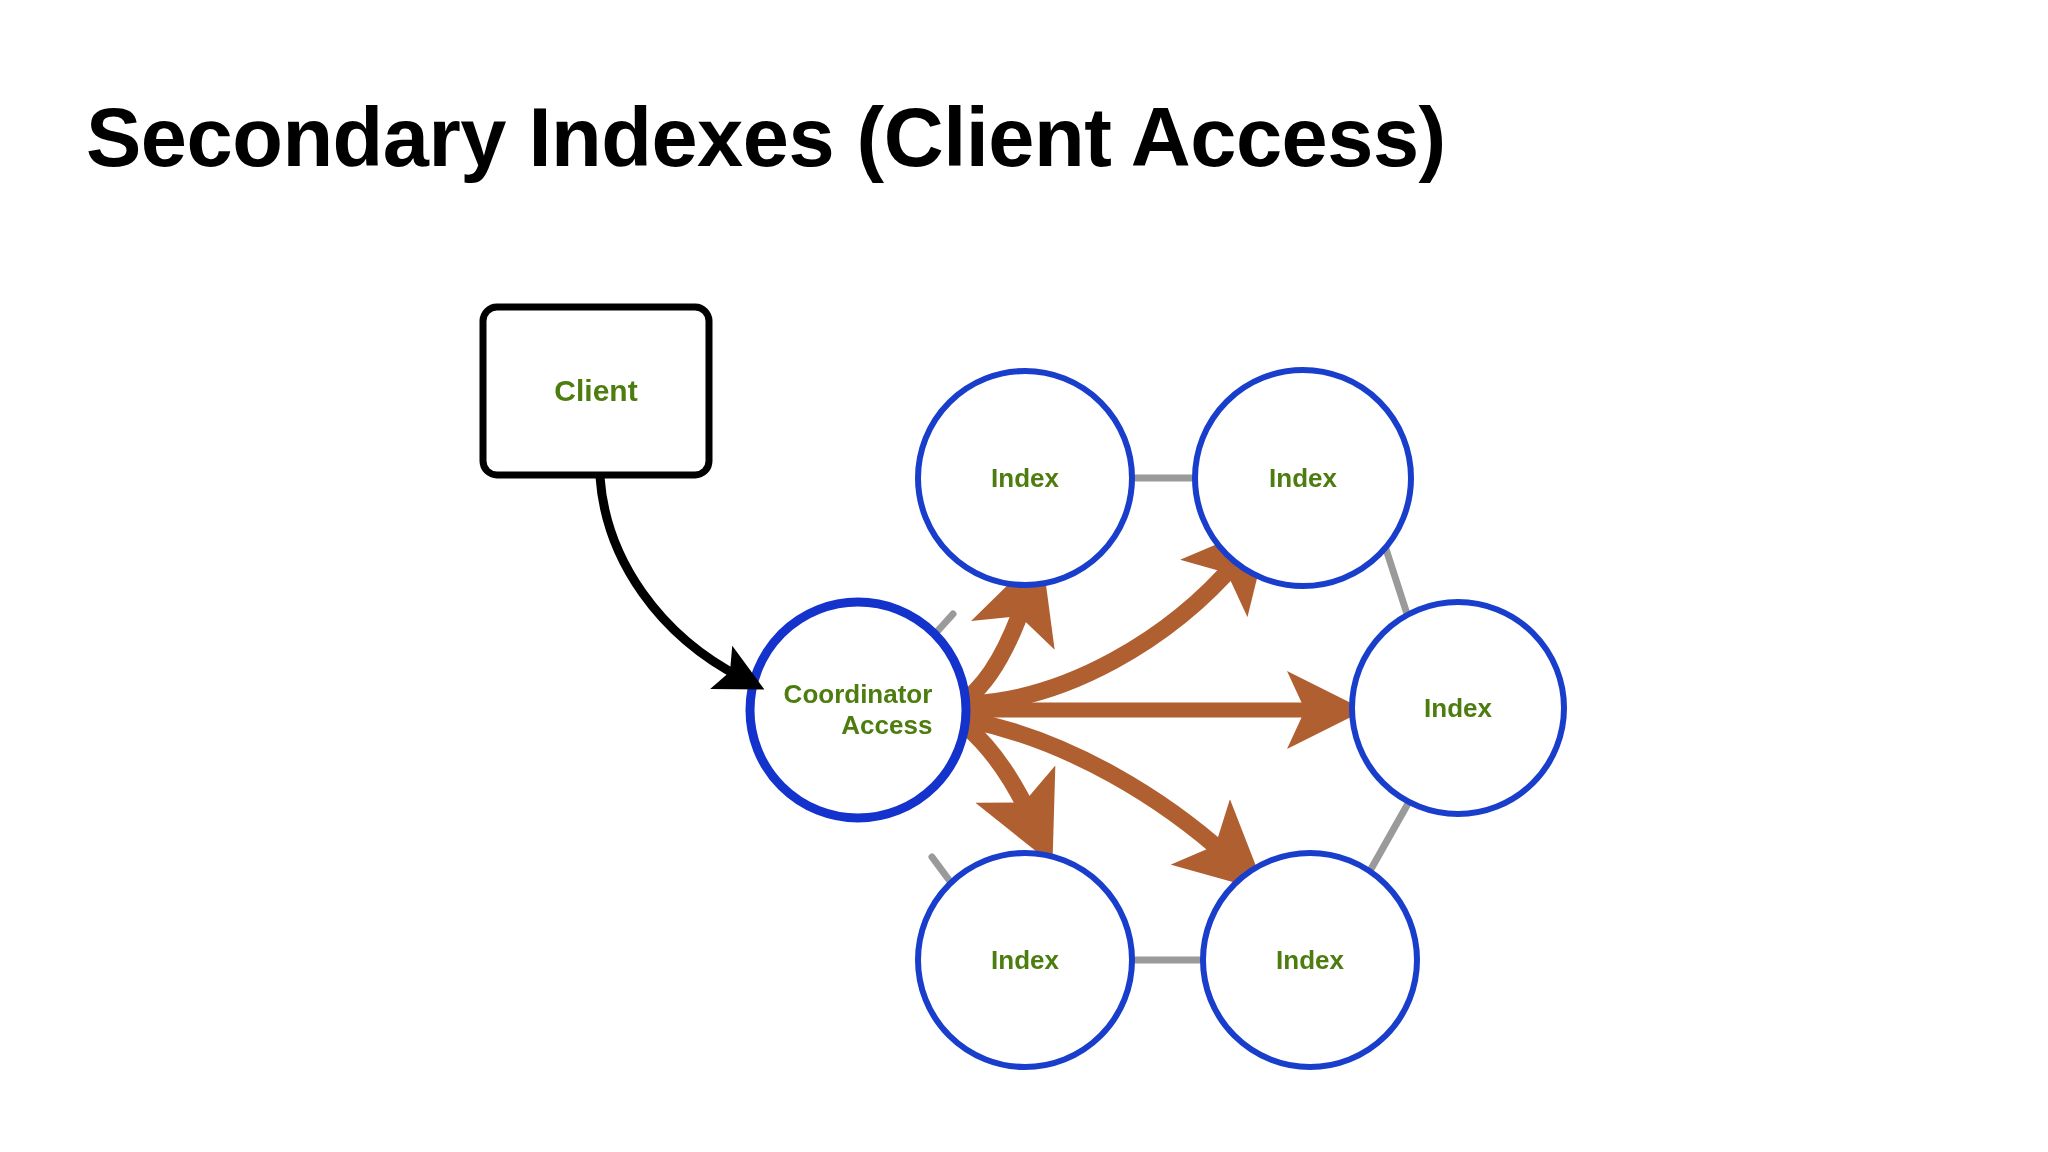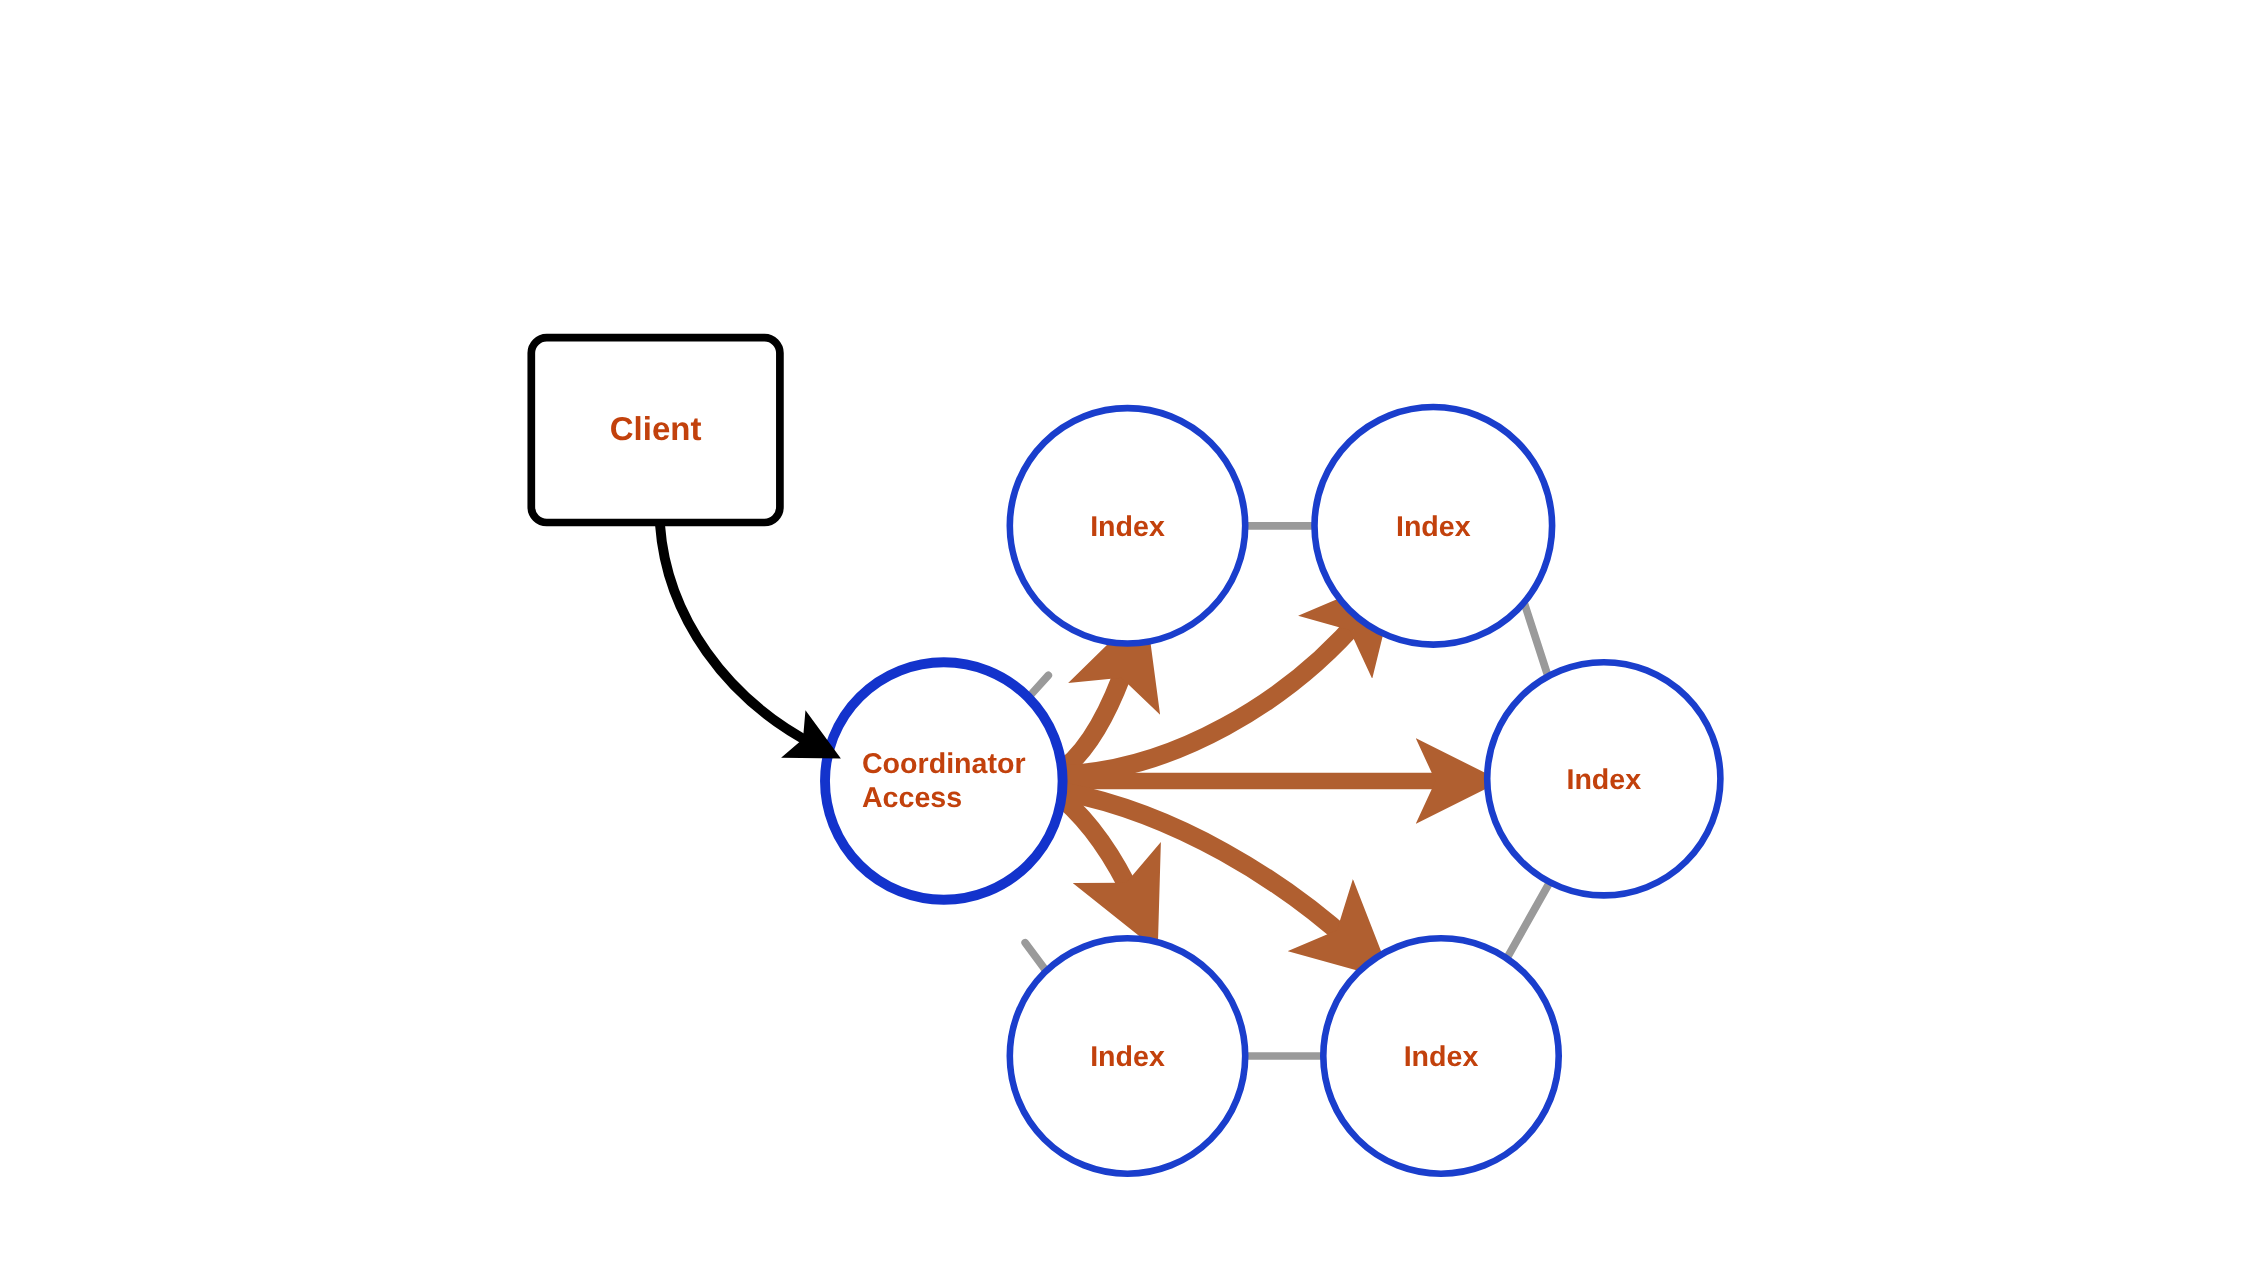--- a/index.html
+++ b/index.html
@@ -53,42 +53,43 @@
     left: 0;
     top: 0;
     width: 2048px;
     height: 1152px;
     display: block;
   }
 
   
   .node-label {
     position: absolute;
-    text-align: left;
-    color: #c2410c;
+    text-align: right;
+    color: #4d7c0f;
     font-weight: bold;
     line-height: 1.18;
     pointer-events: none;
     white-space: pre-line;
   }
   .client-label {
     font-size: 30px;
   }
   .ring-label {
     font-size: 26px;
   }
   .coord-label {
     font-size: 26px;
   }
 </style>
 </head>
 <body>
 
 <div id="slide">
 
+  <div id="slide-title">Secondary Indexes (Client Access)</div>
 
   <div id="diagram">
 
     <svg id="diagram-svg" viewBox="0 0 2048 1152" xmlns="http://www.w3.org/2000/svg">
 
       <defs>
         <marker id="brownHead" markerWidth="5.2" markerHeight="5.2" refX="2.2" refY="2.6" orient="auto" markerUnits="strokeWidth">
           <path d="M0,0 L5.2,2.6 L0,5.2 L1.2,2.6 Z" fill="#b05f30"></path>
         </marker>
         <marker id="blackHead" markerWidth="5.4" markerHeight="5.4" refX="2.6" refY="2.7" orient="auto" markerUnits="strokeWidth">

